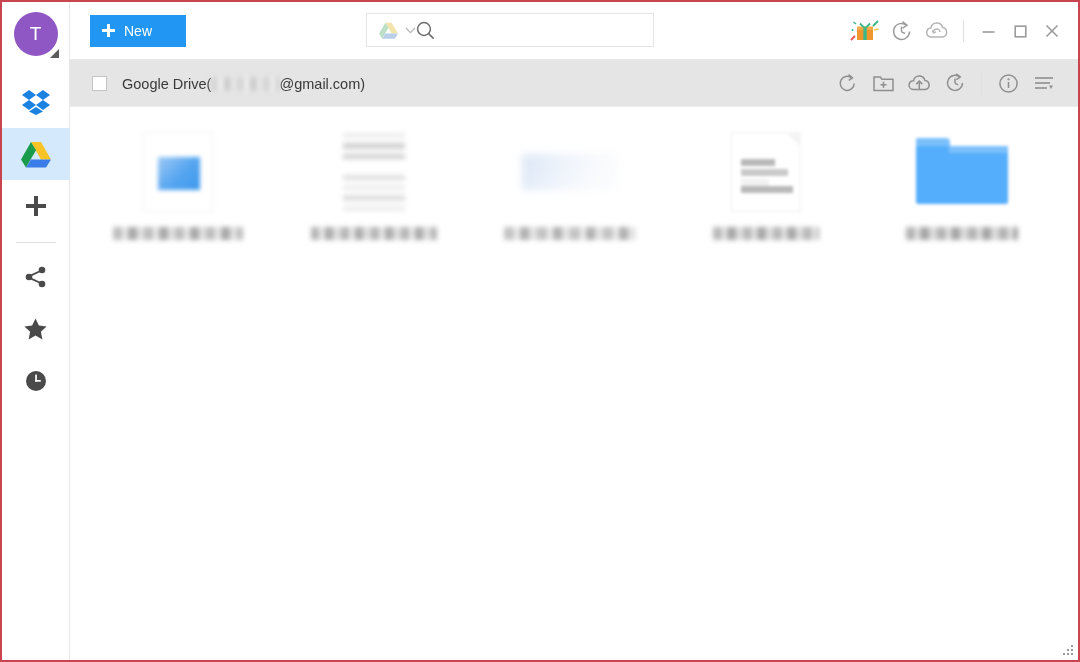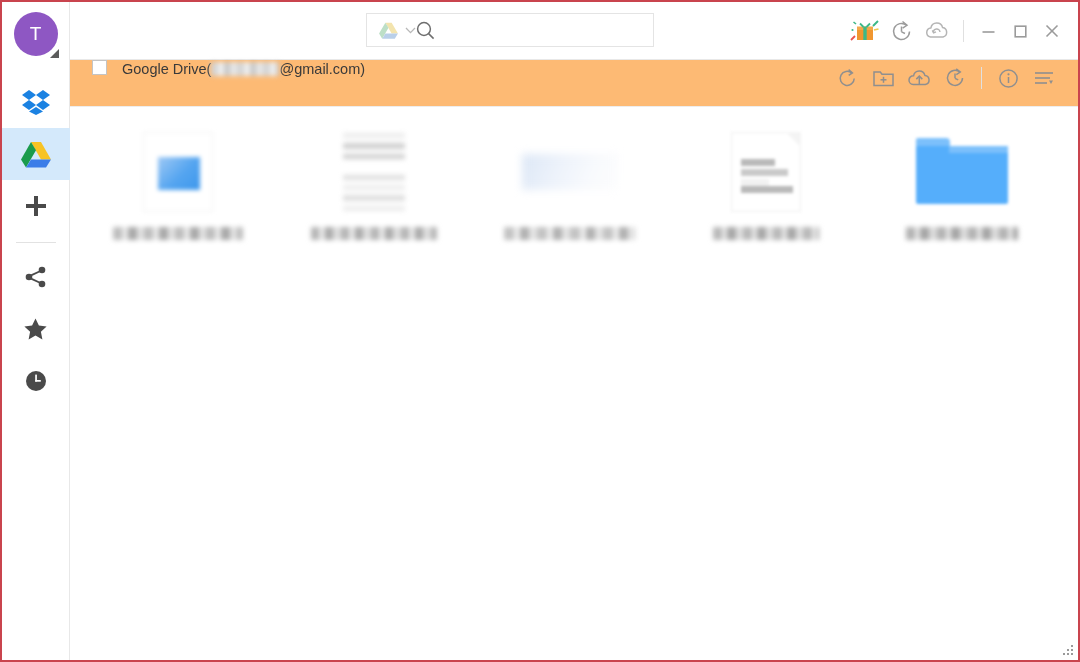--- a/index.html
+++ b/index.html
@@ -153,25 +153,25 @@
     width: 32px; height: 36px;
     display: flex; align-items: center; justify-content: center;
     cursor: pointer;
   }
 
   
   .acctbar {
     height: 47px;
     flex: 0 0 47px;
     display: flex;
-    align-items: flex-start;
+    align-items: center;
     border-bottom: 1px solid #ededed;
     padding-left: 22px;
     padding-right: 16px;
-    background: #fdba74;
+    background: #e5e5e5;
   }
   .cbox {
     width: 15px; height: 15px;
     border: 1px solid #c4c4c4;
     background: #fff;
     flex: 0 0 15px;
     cursor: pointer;
   }
   .acct-label {
     margin-left: 15px;
@@ -366,20 +366,24 @@
         <rect x="10.2" y="4.6" width="1.7" height="7" fill="#ffffff"></rect>
         <rect x="10.2" y="10" width="5.6" height="1.7" fill="#ffffff"></rect>
       </svg>
     </div>
   </div>
 
   <div class="right">
 
     <div class="topbar">
 
+      <button class="new-btn">
+        <span class="plus-white"></span>
+        <span>New</span>
+      </button>
 
       <div class="search-box">
         <span class="search-drive-icon">
           <svg width="19" height="17" viewBox="0 0 30 27">
             <polygon points="10,1 20,1 30,18.4 20,18.4" fill="#f3e4ae"></polygon>
             <polygon points="10,1 0,18.4 5,26.5 15,9.2" fill="#bddfc7"></polygon>
             <polygon points="5,26.5 25,26.5 30,18.4 10,18.4" fill="#b9cfe9"></polygon>
           </svg>
         </span>
         <span class="search-caret">

